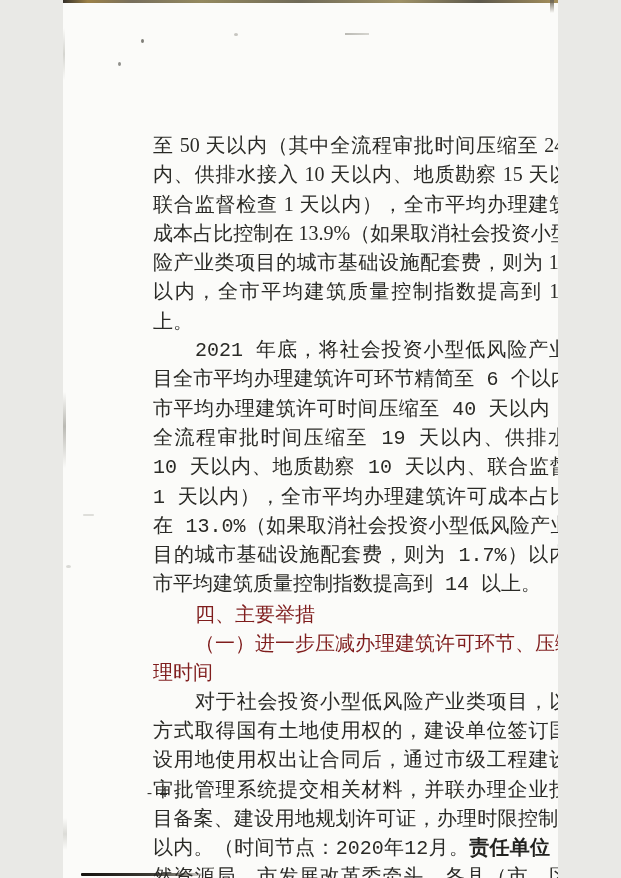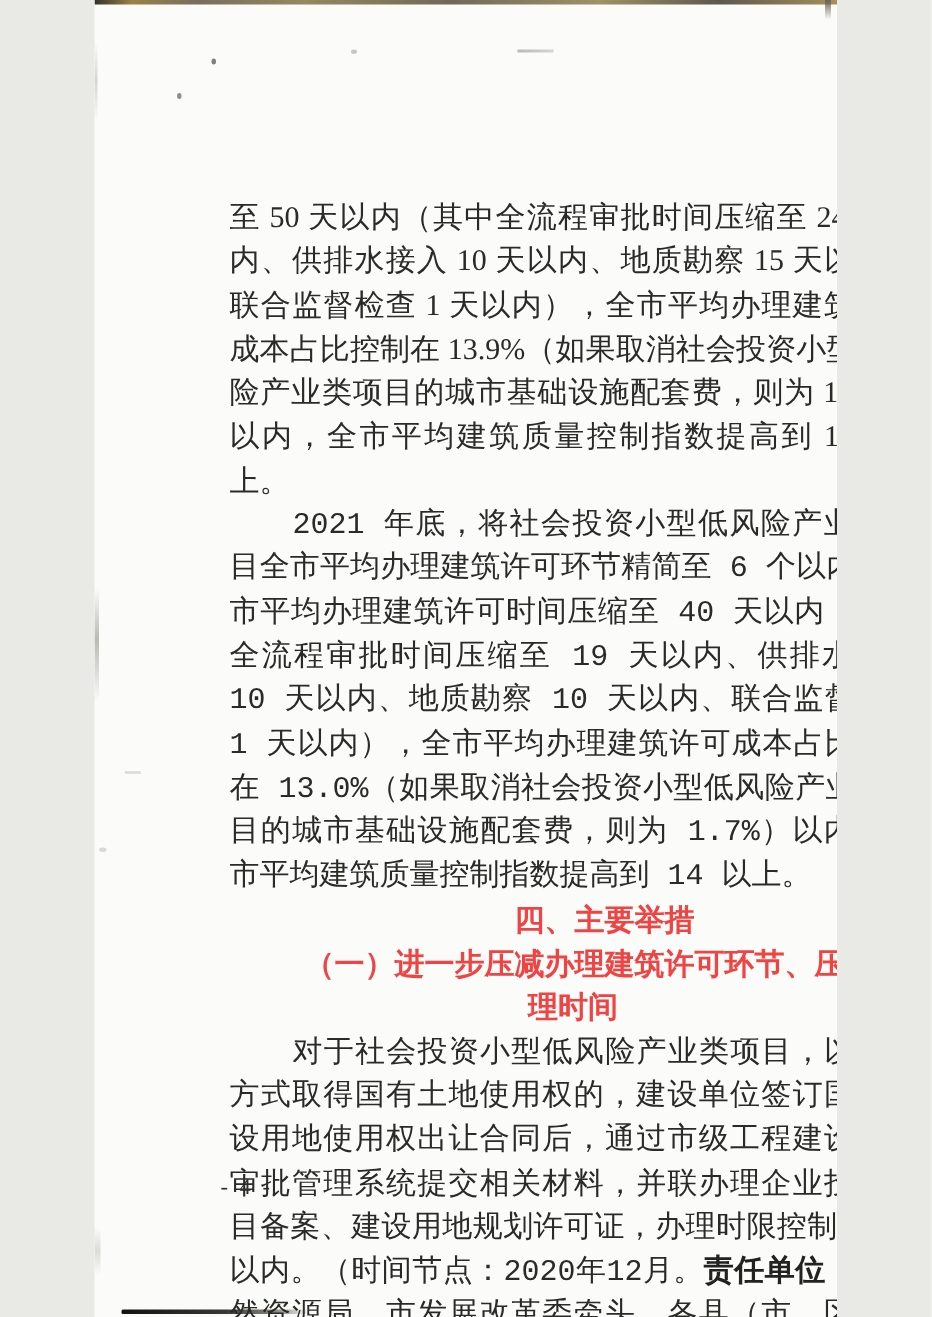--- a/index.html
+++ b/index.html
@@ -74,24 +74,24 @@
     top: 131px;
     width: 458px;
     font-size: 20px;
     line-height: 29.3px;
     color: #2a2a26;
     text-align: justify;
   }
   .content p { margin: 0; }
   .para-indent { text-indent: 2.1em; font-family: Liberation Mono, monospace; }
   .heading {
-    font-weight: bold;
-    color: #ef4444;
+    font-weight: normal;
+    color: #7f1d1d;
     text-indent: 2.1em;
-    text-align: center;
+    text-align: left;
   }
   .bold-inline { font-weight: bold; color: #22221f; }
   .page-number {
     position: absolute;
     left: 84px;
     top: 784px;
     font-size: 15px;
     letter-spacing: 2px;
     color: #2e2e2b;
   }

